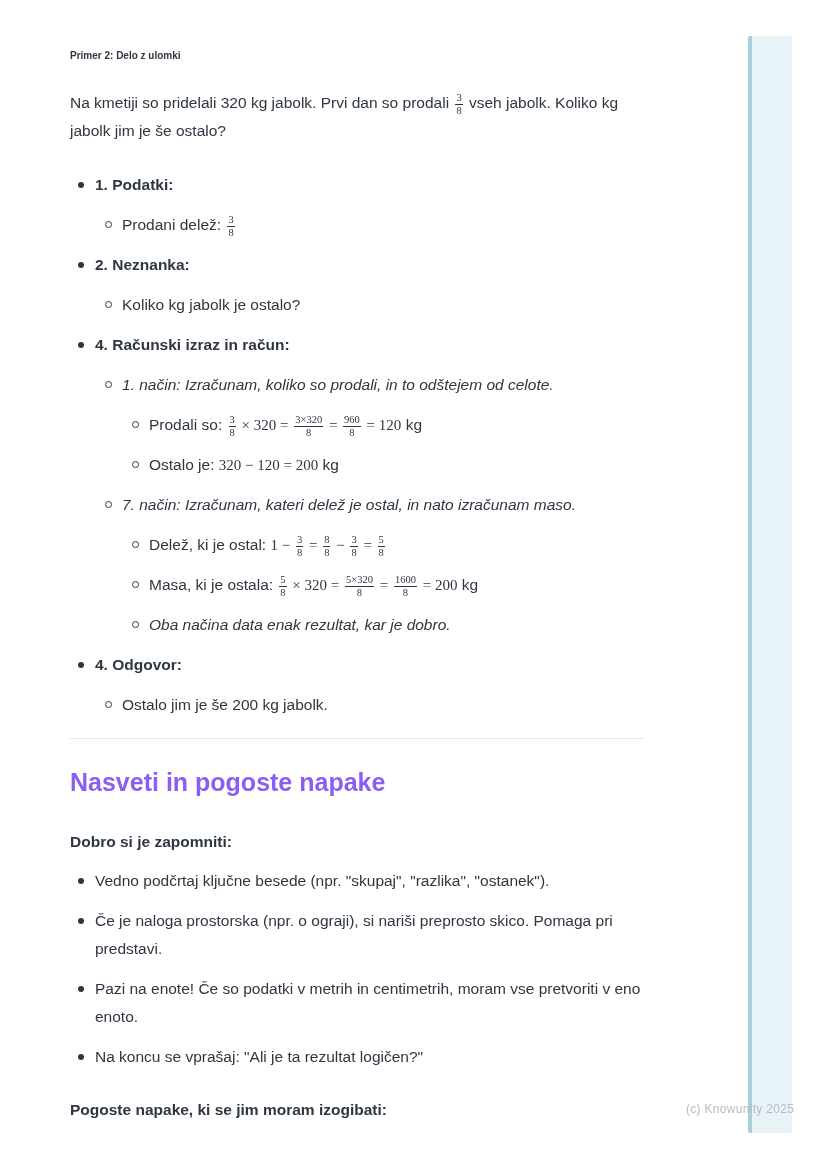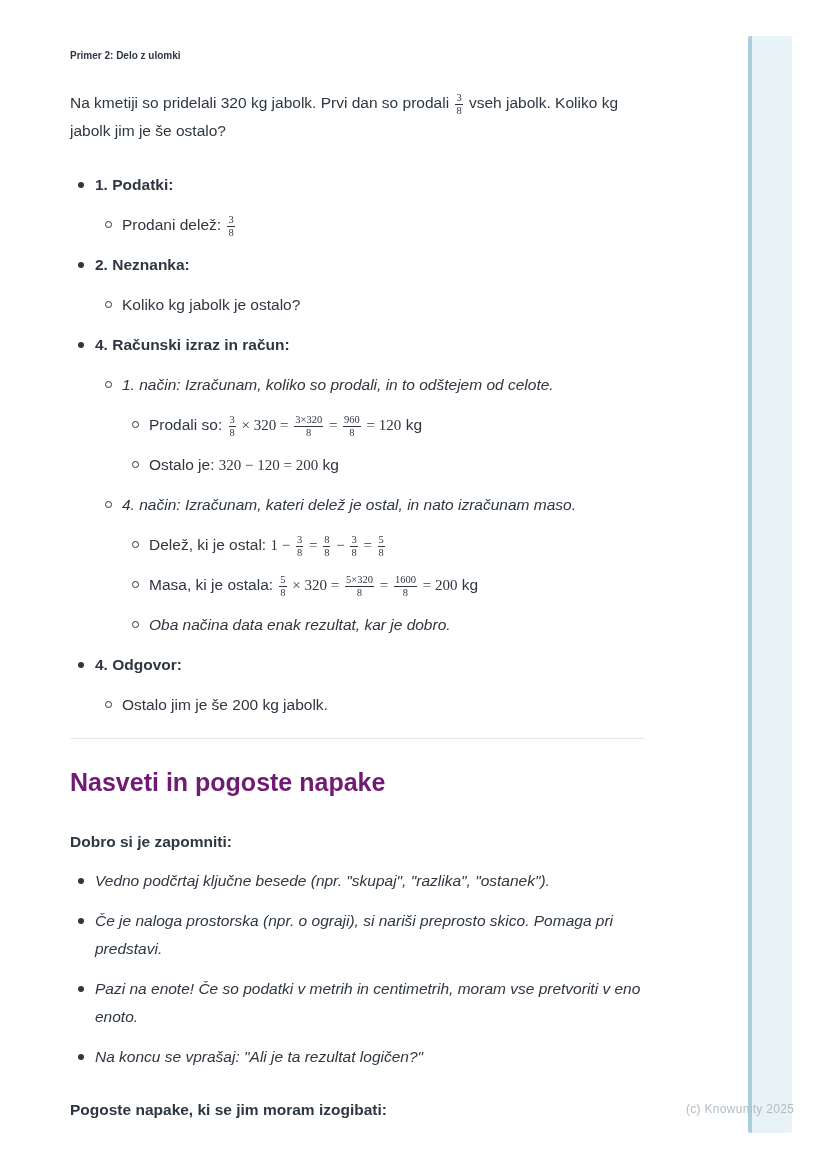--- a/index.html
+++ b/index.html
@@ -39,25 +39,25 @@
   .frac {
     display:inline-block; text-align:center; vertical-align:-6px;
     font-family:"Liberation Serif", serif;
     font-size:10.5px; line-height:1.1; margin:0 2px;
   }
   .frac .num { display:block; border-bottom:1px solid currentColor; padding:0 1px; }
   .frac .den { display:block; }
 
   hr.divider { border:none; border-top:1px solid #e6e8eb; margin:19px 0 0; }
   h2.section-heading {
-    color:#701a75; font-size:25px; line-height:30px; font-weight:700;
+    color:#8b5cf6; font-size:25px; line-height:30px; font-weight:700;
     margin:28px 0 31px;
   }
   p.sub-label { font-weight:700; margin:0 0 11px; }
-  ul.tips { padding-left:25px; margin:0 0 25px;font-style:italic; }
+  ul.tips { padding-left:25px; margin:0 0 25px; }
   ul.tips > li { position:relative; margin-bottom:12px; }
   ul.tips > li::before {
     content:""; position:absolute; left:-17px; top:11px;
     width:6px; height:6px; border-radius:50%; background:#2e3741;
   }
 
   .right-bar {
     position:absolute; left:748px; top:36px; width:44px; height:1097px;
     background:#e8f3f8; border-left:4px solid #a9cfdf; border-radius:2px;
     z-index:0;
@@ -94,21 +94,21 @@
       <span class="b">4. Računski izraz in račun:</span>
       <ul class="ln">
         <li>
           <span class="it">1. način: Izračunam, koliko so prodali, in to odštejem od celote.</span>
           <ul class="ln">
             <li><span class="plaintext">Prodali so: </span><span class="frac"><span class="num">3</span><span class="den">8</span></span><span class="mathtext"> × 320 = </span><span class="frac"><span class="num">3×320</span><span class="den">8</span></span><span class="mathtext"> = </span><span class="frac"><span class="num">960</span><span class="den">8</span></span><span class="mathtext"> = 120</span><span class="plaintext"> kg</span></li>
             <li><span class="plaintext">Ostalo je: </span><span class="mathtext">320 − 120 = 200</span><span class="plaintext"> kg</span></li>
           </ul>
         </li>
         <li>
-          <span class="it">4. način: Izračunam, kateri delež je ostal, in nato izračunam maso.</span>
+          <span class="it">7. način: Izračunam, kateri delež je ostal, in nato izračunam maso.</span>
           <ul class="ln">
             <li><span class="plaintext">Delež, ki je ostal: </span><span class="mathtext">1 − </span><span class="frac"><span class="num">3</span><span class="den">8</span></span><span class="mathtext"> = </span><span class="frac"><span class="num">8</span><span class="den">8</span></span><span class="mathtext"> − </span><span class="frac"><span class="num">3</span><span class="den">8</span></span><span class="mathtext"> = </span><span class="frac"><span class="num">5</span><span class="den">8</span></span></li>
             <li><span class="plaintext">Masa, ki je ostala: </span><span class="frac"><span class="num">5</span><span class="den">8</span></span><span class="mathtext"> × 320 = </span><span class="frac"><span class="num">5×320</span><span class="den">8</span></span><span class="mathtext"> = </span><span class="frac"><span class="num">1600</span><span class="den">8</span></span><span class="mathtext"> = 200</span><span class="plaintext"> kg</span></li>
             <li><span class="it">Oba načina data enak rezultat, kar je dobro.</span></li>
           </ul>
         </li>
       </ul>
     </li>
     <li>
       <span class="b">4. Odgovor:</span>

